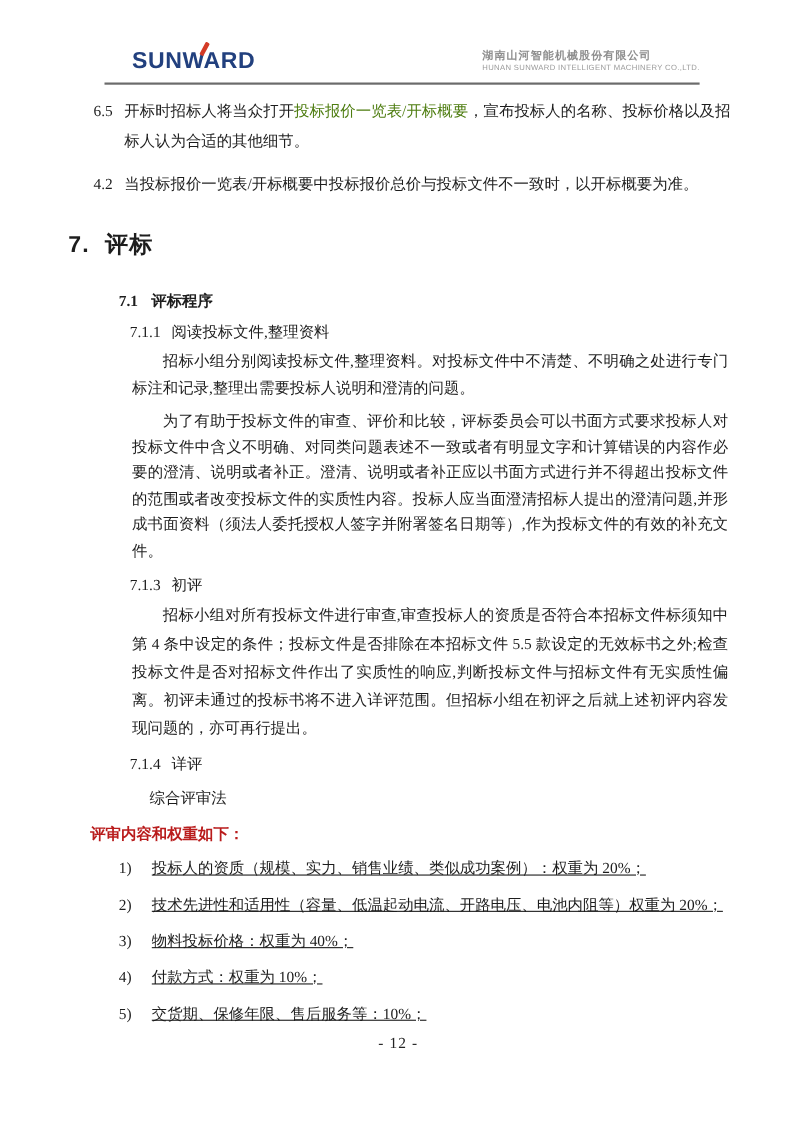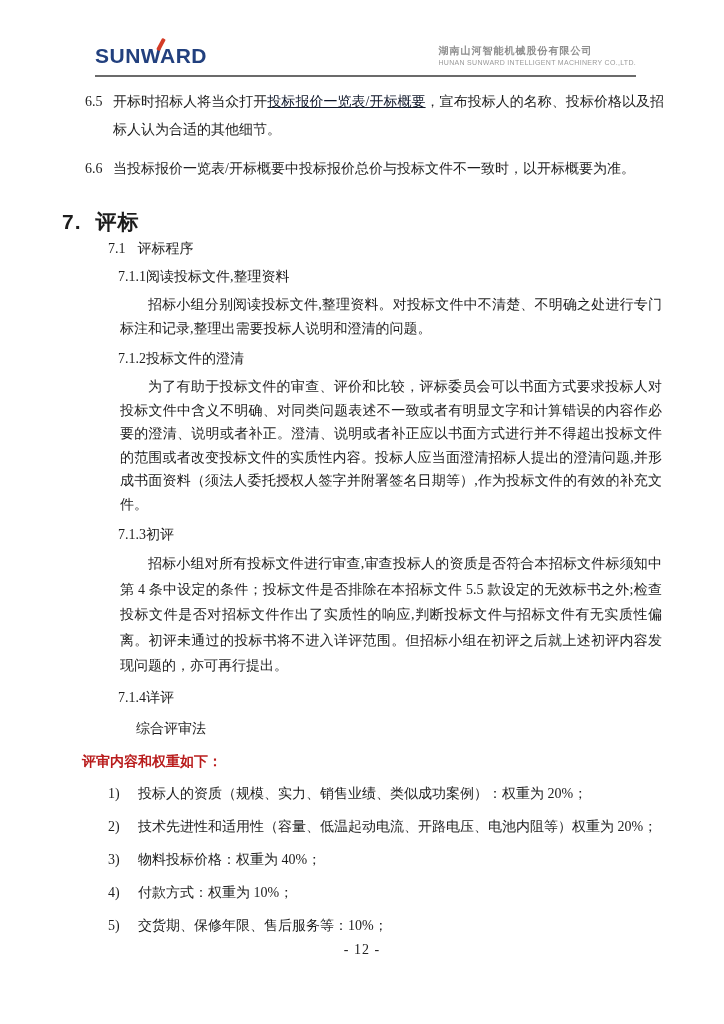--- a/index.html
+++ b/index.html
@@ -5,48 +5,48 @@
   * { margin:0; padding:0; box-sizing:border-box; }
   html,body { background:#e8e8e8; }
   .page {
     width:724px; height:1024px; margin:0 auto; position:relative;
     background:#ffffff; color:#1d1d1d;
     font-family:"Liberation Serif","DejaVu Serif",serif;
     font-size:14px; overflow:hidden;
   }
   
   .hdr { display:flex; justify-content:space-between; align-items:flex-end;
-         padding:44px 88px 0 95px; }
+         padding:44px 88px 0 120px; }
   .logo { position:relative; line-height:1; }
   .logo-text { font-family:"Liberation Sans","DejaVu Sans",sans-serif;
                font-weight:bold; font-size:21px; color:#22407e; letter-spacing:.5px; }
   .logo-accent { position:absolute; left:64px; top:-7px; width:4px; height:13px;
                  background:#d43b26; transform:rotate(28deg); border-radius:1px; }
   .company { text-align:left; }
   .company-cn { font-family:"Liberation Sans","DejaVu Sans",sans-serif;
                 font-weight:bold; font-size:10px; color:#8e8e8e; letter-spacing:1px; }
   .company-en { font-family:"Liberation Sans","DejaVu Sans",sans-serif;
                 font-size:7px; color:#9a9a9a; letter-spacing:.3px; margin-top:1px; }
   .header-rule { height:2px; background:#6b6b6b; margin:9px 88px 0 95px; }
   
   .clause { margin:11px 60px 0 85px; line-height:28px; text-align:justify; padding-left:28px; }
   .clause .num { display:inline-block; width:28px; margin-left:-28px; }
-  .red { color:#0f172a;text-decoration:underline; }
+  .red { color:#4d7c0f; }
   .h7 { margin:25px 0 0 62px; font-size:21px; font-weight:bold;
         font-family:"Liberation Sans","DejaVu Sans",sans-serif; letter-spacing:1px; }
   .h7 .num { margin-right:14px; }
-  .sub { margin-left:108px; margin-top:4px; }
+  .sub { margin-left:108px; margin-top:29px;font-weight:bold; }
   .sub .num { margin-right:12px; }
   .sub2 { margin-left:118px; margin-top:10px; }
-  .sub2 .num { margin-right:0;text-align:right; }
+  .sub2 .num { margin-right:10px;text-align:right; }
   .para { margin:7px 62px 0 120px; line-height:23.5px; text-indent:2em; text-align:justify; }
   .para-13 { line-height:25.5px; }
   .method { margin:13px 0 0 136px; }
   .weights { margin:15px 0 0 82px; color:#b91c1c; font-weight:bold; }
-  .wlist { margin:3px 62px 0 108px; }
+  .wlist { margin:3px 62px 0 108px;text-decoration:underline; }
   .witem { margin-top:12px; line-height:21px; padding-left:30px; text-align:justify; }
   .witem .num { display:inline-block; width:30px; margin-left:-30px; }
   
   .footer { position:absolute; left:0; right:0; top:942px; text-align:center;
             font-size:14px; letter-spacing:1px; color:#222; }
 </style>
 </head>
 <body>
 
 <div class="page">
@@ -61,39 +61,36 @@
       <div class="company-en">HUNAN SUNWARD INTELLIGENT MACHINERY CO.,LTD.</div>
     </div>
   </div>
   <div class="header-rule"></div>
 
   <div class="clause">
     <span class="num">6.5</span><span>开标时招标人将当众打开</span><span class="red">投标报价一览表/开标概要</span><span>，宣布投标人的名称、投标价格以及招标人认为合适的其他细节。</span>
   </div>
 
   <div class="clause">
-    <span class="num">6.6</span><span>当投标报价一览表/开标概要中投标报价总价与投标文件不一致时，以开标概要为准。</span>
+    <span class="num">4.2</span><span>当投标报价一览表/开标概要中投标报价总价与投标文件不一致时，以开标概要为准。</span>
   </div>
 
   <div class="h7">
     <span class="num">7.</span><span>评标</span>
   </div>
 
   <div class="sub">
     <span class="num">7.1</span><span>评标程序</span>
   </div>
 
   <div class="sub2">
     <span class="num">7.1.1</span><span>阅读投标文件,整理资料</span>
   </div>
   <div class="para">招标小组分别阅读投标文件,整理资料。对投标文件中不清楚、不明确之处进行专门标注和记录,整理出需要投标人说明和澄清的问题。</div>
 
-  <div class="sub2">
-    <span class="num">7.1.2</span><span>投标文件的澄清</span>
-  </div>
   <div class="para">为了有助于投标文件的审查、评价和比较，评标委员会可以书面方式要求投标人对投标文件中含义不明确、对同类问题表述不一致或者有明显文字和计算错误的内容作必要的澄清、说明或者补正。澄清、说明或者补正应以书面方式进行并不得超出投标文件的范围或者改变投标文件的实质性内容。投标人应当面澄清招标人提出的澄清问题,并形成书面资料（须法人委托授权人签字并附署签名日期等）,作为投标文件的有效的补充文件。</div>
 
   <div class="sub2">
     <span class="num">7.1.3</span><span>初评</span>
   </div>
   <div class="para para-13">招标小组对所有投标文件进行审查,审查投标人的资质是否符合本招标文件标须知中第 4 条中设定的条件；投标文件是否排除在本招标文件 5.5 款设定的无效标书之外;检查投标文件是否对招标文件作出了实质性的响应,判断投标文件与招标文件有无实质性偏离。初评未通过的投标书将不进入详评范围。但招标小组在初评之后就上述初评内容发现问题的，亦可再行提出。</div>
 
   <div class="sub2">
     <span class="num">7.1.4</span><span>详评</span>
   </div>

